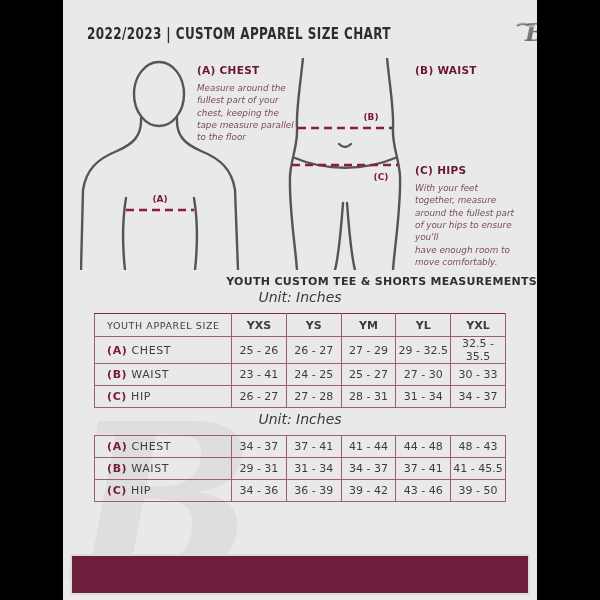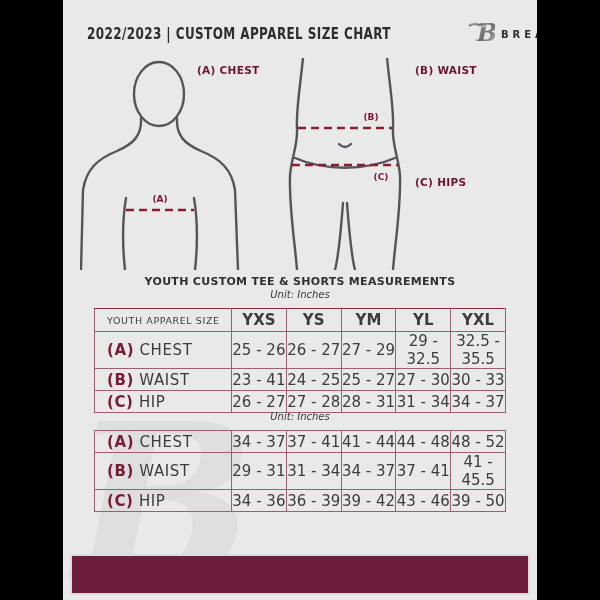--- a/index.html
+++ b/index.html
@@ -4,54 +4,54 @@
 <style>
   * { margin: 0; padding: 0; box-sizing: border-box; }
   html, body { width: 600px; height: 600px; background: #000; overflow: hidden;
     font-family: "DejaVu Sans", "Liberation Sans", sans-serif; }
   .stage { position: relative; width: 600px; height: 600px; background: #000; }
   .doc { position: absolute; left: 63px; top: 0; width: 474px; height: 600px;
     background: #e9e9e9; overflow: hidden; color: #3a3a3a; }
 
   
   .doc-header { position: absolute; top: 20px; left: 0; width: 492px; height: 28px;
-    display: flex; align-items: center; justify-content: space-between; padding: 0 24px; }
+    display: flex; align-items: center; justify-content: space-between; padding: 0 24px; gap: 48px; }
   .doc-title { font-weight: bold; font-size: 15px; color: #2d2d2d; letter-spacing: 0.5px;
     transform: scaleX(0.8); transform-origin: left center; white-space: nowrap; }
   .brand { display: flex; align-items: center; gap: 6px; }
   .brand-name { font-weight: bold; font-size: 10px; letter-spacing: 4px; color: #2d2d2d; }
 
   
   .diagrams { position: absolute; top: 58px; left: 0; width: 474px; height: 212px; }
   .fig { position: absolute; top: 0; }
   .fig-torso { left: 17px; width: 160px; height: 212px; }
   .fig-lower { left: 222px; width: 120px; height: 212px; }
   .inst { position: absolute; }
   .inst-a { left: 134px; top: 6px; width: 104px; }
   .inst-b { left: 352px; top: 6px; width: 112px; }
-  .inst-c { left: 352px; top: 118px; width: 114px; }
+  .inst-c { left: 352px; top: 106px; width: 114px; }
   .inst h3 { font-size: 10.5px; font-weight: bold; color: #6b1530; letter-spacing: 0.3px; margin-bottom: 6px; }
   .inst p { font-size: 8.8px; font-style: italic; color: #7c4a63; line-height: 1.4; white-space: pre-line; }
 
   svg text.dash-label { font-family: "DejaVu Sans", sans-serif; font-size: 9px; font-weight: bold; fill: #7a1b33; }
 
   
   .watermark { position: absolute; left: 10px; top: 395px; font-size: 215px; line-height: 1;
     font-family: "DejaVu Serif", serif; font-weight: bold; font-style: italic;
     color: #dedede; z-index: 0; user-select: none; }
 
   
   .tbl-section { position: absolute; left: 0; width: 474px; z-index: 1; }
   .youth-section { top: 275px; }
   .adult-section { top: 410px; }
-  .tbl-title { text-align: center; font-size: 11px; font-weight: bold; color: #303030; letter-spacing: 0.3px; }
-  .tbl-unit { text-align: center; font-size: 10px; font-style: italic; color: #3a3a3a; margin-top: 1px; }
+  .tbl-title { text-align: right; font-size: 11px; font-weight: bold; color: #303030; letter-spacing: 0.3px; }
+  .tbl-unit { text-align: center; font-size: 14px; font-style: italic; color: #3a3a3a; margin-top: 1px; }
   table { border-collapse: collapse; margin: 8px auto 0 auto; width: 412px; table-layout: fixed; }
   th, td { border: 1px solid #9b5f6e; height: 22px; text-align: center;
-    font-size: 15px; color: #3c3c3c; padding: 0; }
+    font-size: 11px; color: #3c3c3c; padding: 0; }
   tr.head-row th { border-top: 1.5px solid #8b2840; height: 23px; }
   th.label-col, td.label-col { width: 137px; text-align: left; padding-left: 12px; }
   th.size-col { font-weight: bold; }
   th.label-col { font-weight: normal; letter-spacing: 0.6px; font-size: 9.5px; }
   td.label-col { letter-spacing: 0.6px; }
   .row-prefix { color: #7a1b33; font-weight: bold; }
 
   
   .footer-bar { position: absolute; left: 9px; top: 556px; width: 456px; height: 37px;
     background: #6e1e3c; outline: 2px solid #dcdcdc; z-index: 2; }
@@ -106,26 +106,38 @@
           <path d="M62 145 C64 172 66 196 70 212"></path>
         </g>
         <text class="dash-label" x="86" y="62" text-anchor="middle">(B)</text>
         <line x1="13" y1="70" x2="107" y2="70" stroke="#8b1e34" stroke-width="2.5" stroke-dasharray="8 5"></line>
         <line x1="7" y1="107" x2="113" y2="107" stroke="#8b1e34" stroke-width="2.5" stroke-dasharray="8 5"></line>
         <text class="dash-label" x="96" y="122" text-anchor="middle">(C)</text>
       </svg>
 
       <div class="inst inst-a">
         <h3>(A) CHEST</h3>
+        <p>Measure around the
+fullest part of your
+chest, keeping the
+tape measure parallel
+to the floor</p>
       </div>
       <div class="inst inst-b">
         <h3>(B) WAIST</h3>
       </div>
       <div class="inst inst-c">
         <h3>(C) HIPS</h3>
+        <p>With your feet
+together, measure
+around the fullest part
+of your hips to ensure
+you'll
+have enough room to
+move comfortably.</p>
       </div>
     </div>
 
     <div class="watermark">B</div>
 
     <div class="tbl-section youth-section">
       <div class="tbl-title">YOUTH CUSTOM TEE &amp; SHORTS MEASUREMENTS</div>
       <div class="tbl-unit">Unit: Inches</div>
       <table>
         <tbody>
@@ -168,21 +180,21 @@
     <div class="tbl-section adult-section">
       <div class="tbl-unit">Unit: Inches</div>
       <table>
         <tbody>
         <tr>
           <td class="label-col"><span class="row-prefix">(A)</span> <span>CHEST</span></td>
           <td>34 - 37</td>
           <td>37 - 41</td>
           <td>41 - 44</td>
           <td>44 - 48</td>
-          <td>48 - 52</td>
+          <td>48 - 43</td>
         </tr>
         <tr>
           <td class="label-col"><span class="row-prefix">(B)</span> <span>WAIST</span></td>
           <td>29 - 31</td>
           <td>31 - 34</td>
           <td>34 - 37</td>
           <td>37 - 41</td>
           <td>41 - 45.5</td>
         </tr>
         <tr>

